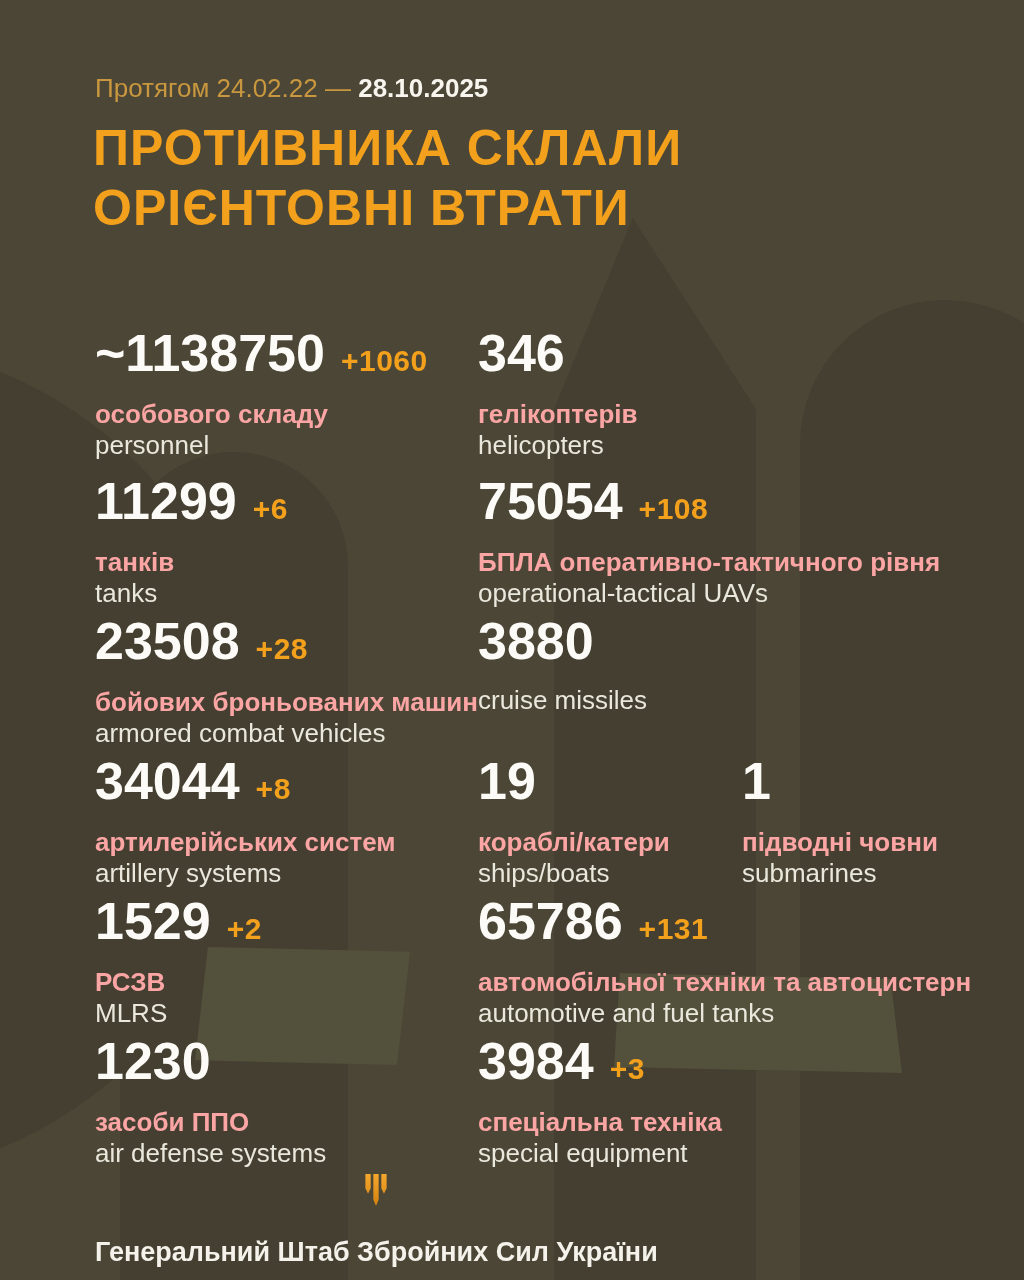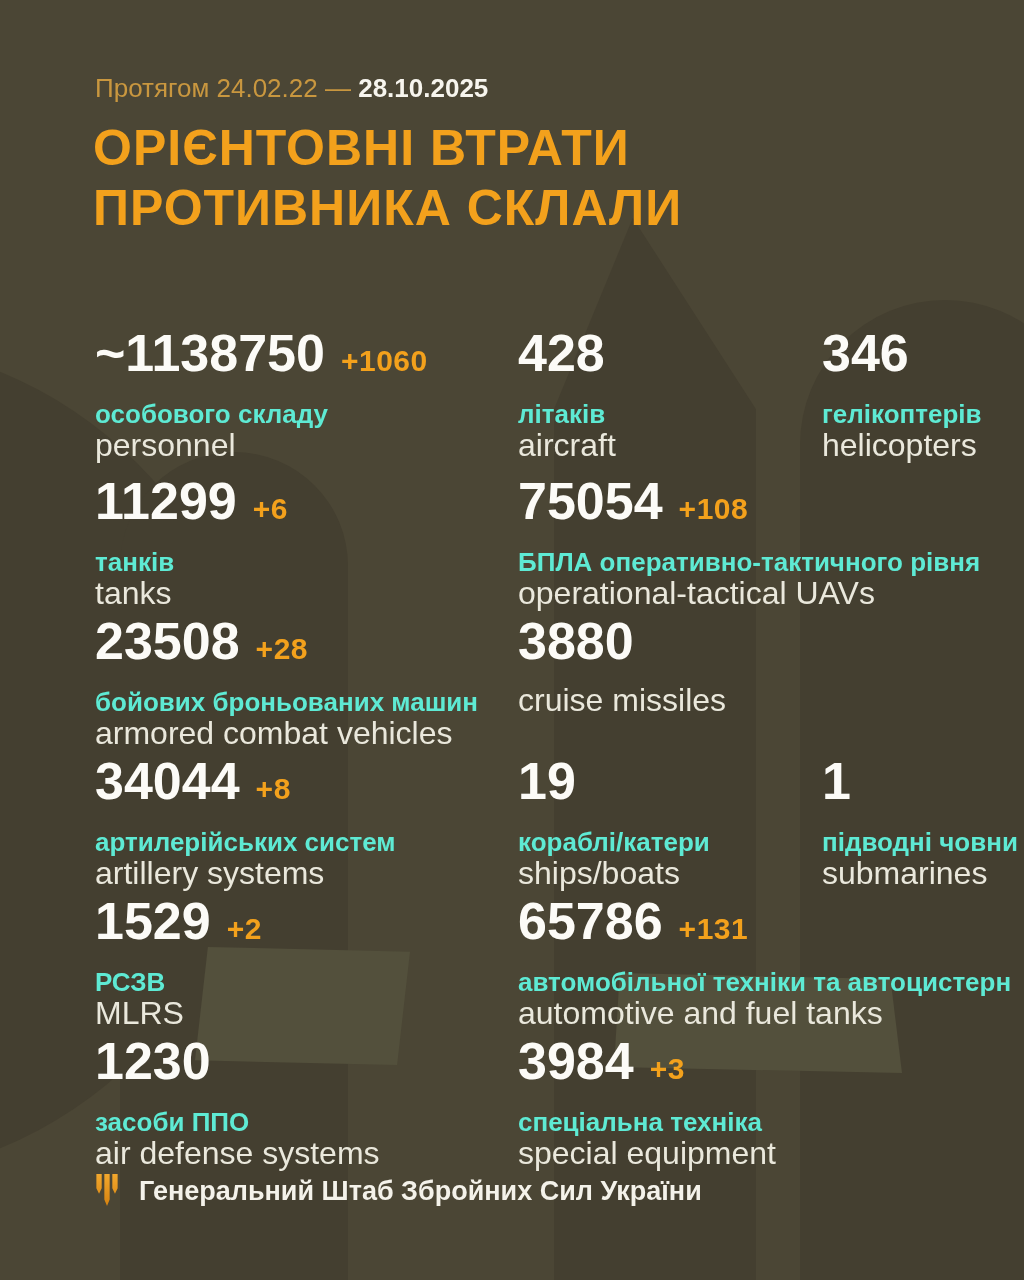--- a/index.html
+++ b/index.html
@@ -26,32 +26,32 @@
   .header-date{position:absolute;left:95px;top:72px;font-size:26px;line-height:32px;white-space:nowrap;}
   .header-date .prefix{color:#c9973f;font-weight:500;}
   .header-date .date{color:#f7f5ee;font-weight:700;}
   .title{
     position:absolute;left:93px;top:118px;
     font-size:50px;line-height:60px;font-weight:700;letter-spacing:1px;
     color:#f3a11c;white-space:nowrap;
   }
   
   .stats{position:absolute;left:95px;top:322px;width:889px;}
-  .row{display:grid;grid-template-columns:383px 264px 1fr;height:140px;align-items:start;gap:40px;}
+  .row{display:grid;grid-template-columns:383px 264px 1fr;height:140px;align-items:start;}
   .row.first{height:148px;}
   .cell{min-width:0;}
   .cell.span2{grid-column:2 / 4;}
   .num-line{white-space:nowrap;line-height:62px;}
   .num{font-size:52px;font-weight:700;color:#fcfbf7;}
   .delta{font-size:30px;font-weight:700;color:#f3a11c;margin-left:16px;letter-spacing:.5px;}
-  .uk{font-size:26px;font-weight:700;color:#5eead4;line-height:31px;margin-top:2px;white-space:nowrap;}
-  .en{font-size:32px;font-weight:400;color:#eae8dc;line-height:31px;white-space:nowrap;}
+  .uk{font-size:26px;font-weight:700;color:#fca5a5;line-height:31px;margin-top:2px;white-space:nowrap;}
+  .en{font-size:26px;font-weight:400;color:#eae8dc;line-height:31px;white-space:nowrap;}
 
   
-  .footer{position:absolute;left:95px;top:1174px;display:flex;align-items:center;gap:20px;}
+  .footer{position:absolute;left:95px;top:1174px;display:flex;align-items:center;gap:29px;flex-direction:column;}
   .footer svg{display:block;}
   .footer-text{font-size:27px;font-weight:700;color:#f4f2ea;white-space:nowrap;}
 </style>
 </head>
 <body>
 
 <div class="page">
 
   <div>
     <div class="wm" id="wm-disc"></div>
@@ -60,36 +60,31 @@
     <div class="wm" id="wm-right"></div>
     <div class="wm-light" id="wm-glow-a"></div>
     <div class="wm-light" id="wm-glow-b"></div>
   </div>
 
   <div class="header-date">
     <span class="prefix">Протягом 24.02.22 —</span>
     <span class="date">28.10.2025</span>
   </div>
   <div class="title">
+    <div>ПРОТИВНИКА СКЛАЛИ</div>
     <div>ОРІЄНТОВНІ ВТРАТИ</div>
-    <div>ПРОТИВНИКА СКЛАЛИ</div>
   </div>
 
   <div class="stats">
 
     <div class="row first">
       <div class="cell">
         <div class="num-line"><span class="num">~1138750</span><span class="delta">+1060</span></div>
         <div class="uk">особового складу</div>
         <div class="en">personnel</div>
-      </div>
-      <div class="cell">
-        <div class="num-line"><span class="num">428</span></div>
-        <div class="uk">літаків</div>
-        <div class="en">aircraft</div>
       </div>
       <div class="cell">
         <div class="num-line"><span class="num">346</span></div>
         <div class="uk">гелікоптерів</div>
         <div class="en">helicopters</div>
       </div>
     </div>
 
     <div class="row">
       <div class="cell">

